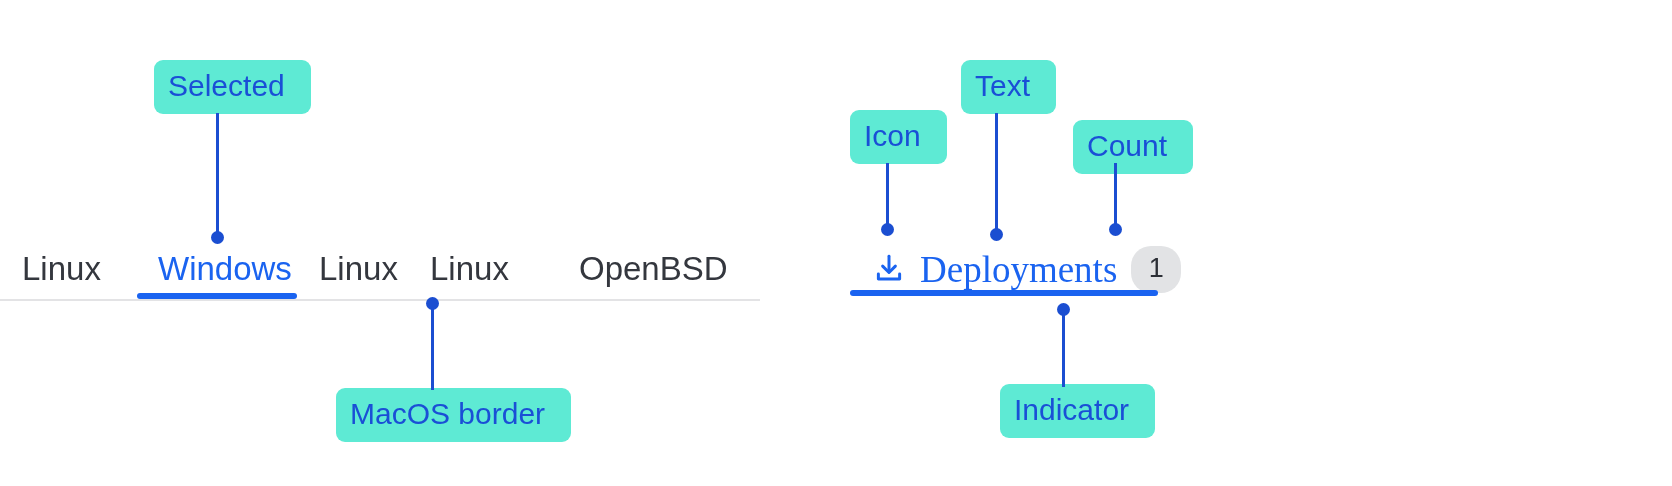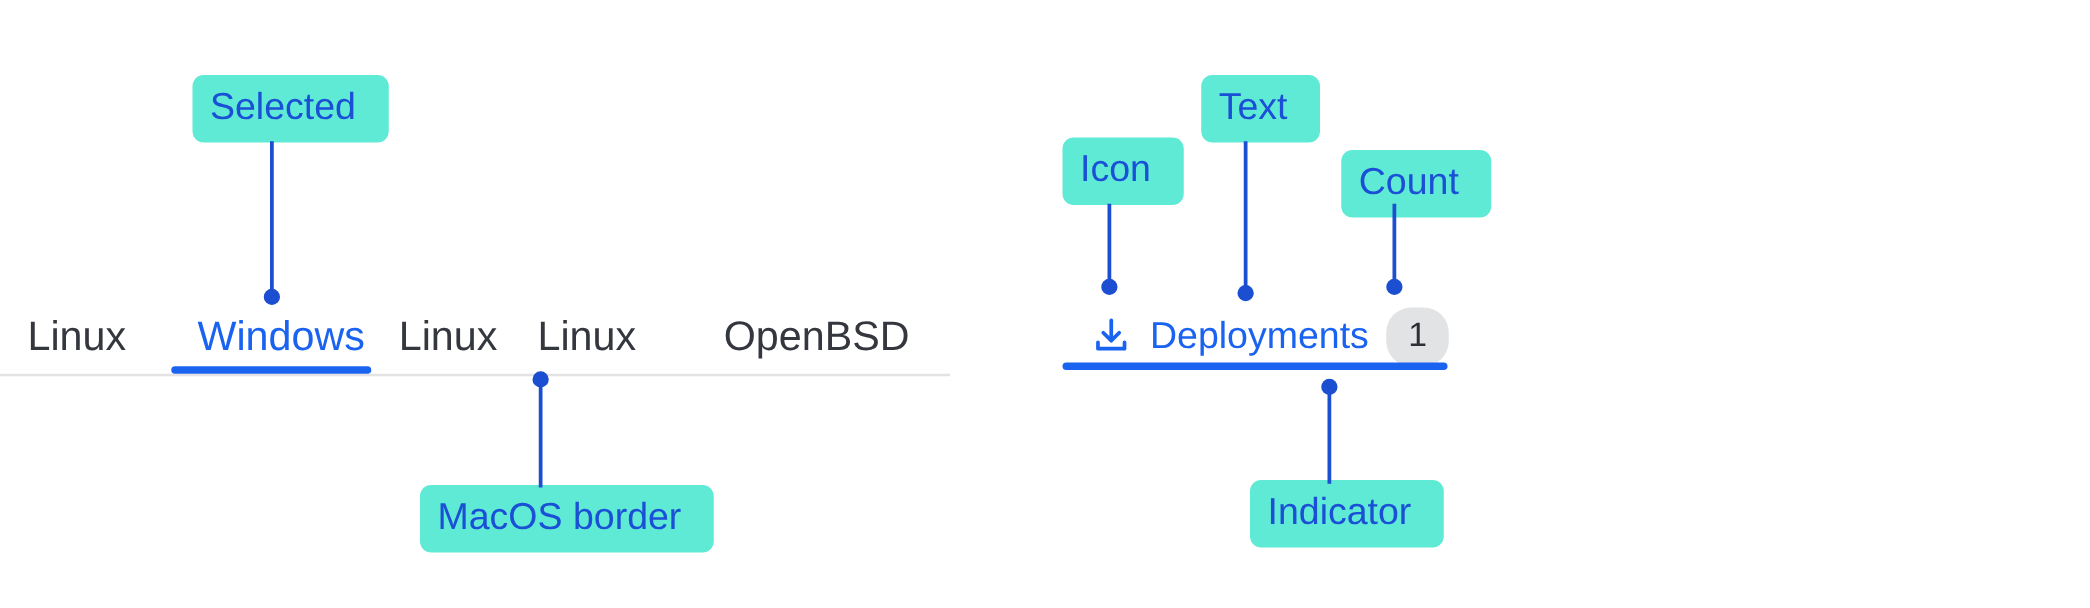--- a/index.html
+++ b/index.html
@@ -87,24 +87,25 @@
     gap: 14px;
     height: 52px;
     padding-left: 22px;
   }
   #download-icon {
     width: 34px;
     height: 34px;
     display: block;
   }
   #right-tab-label {
-    font-size: 30px;
+    font-size: 37px;
     line-height: 1;
     color: #1a63f0;
     white-space: nowrap;
+    font-family: Liberation Serif, serif;
   }
   #count-pill {
     background: #e2e3e5;
     color: #2c2f36;
     border-radius: 20px;
     font-size: 27px;
     line-height: 1;
     padding: 9px 16px 11px 16px;
     min-width: 18px;
     text-align: center;

